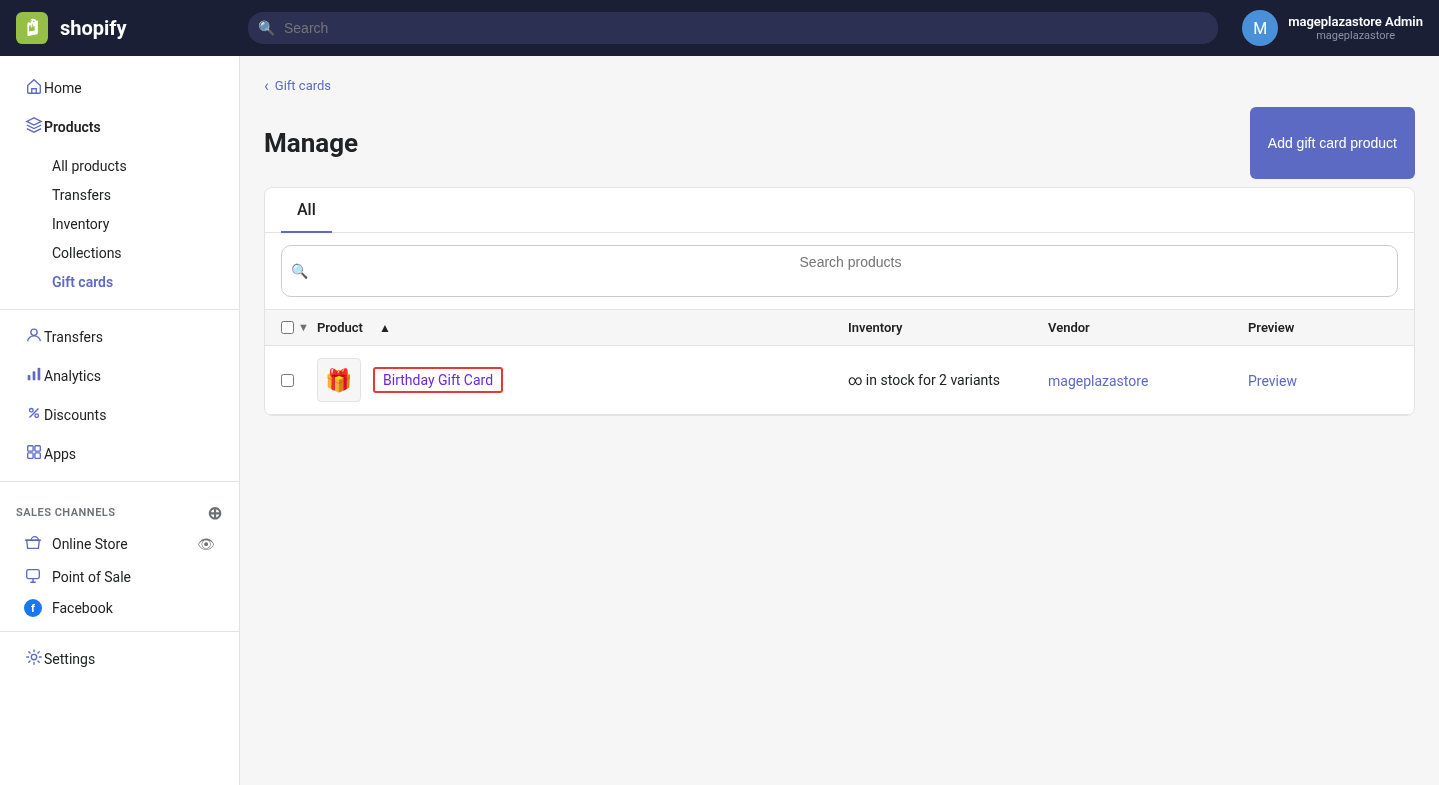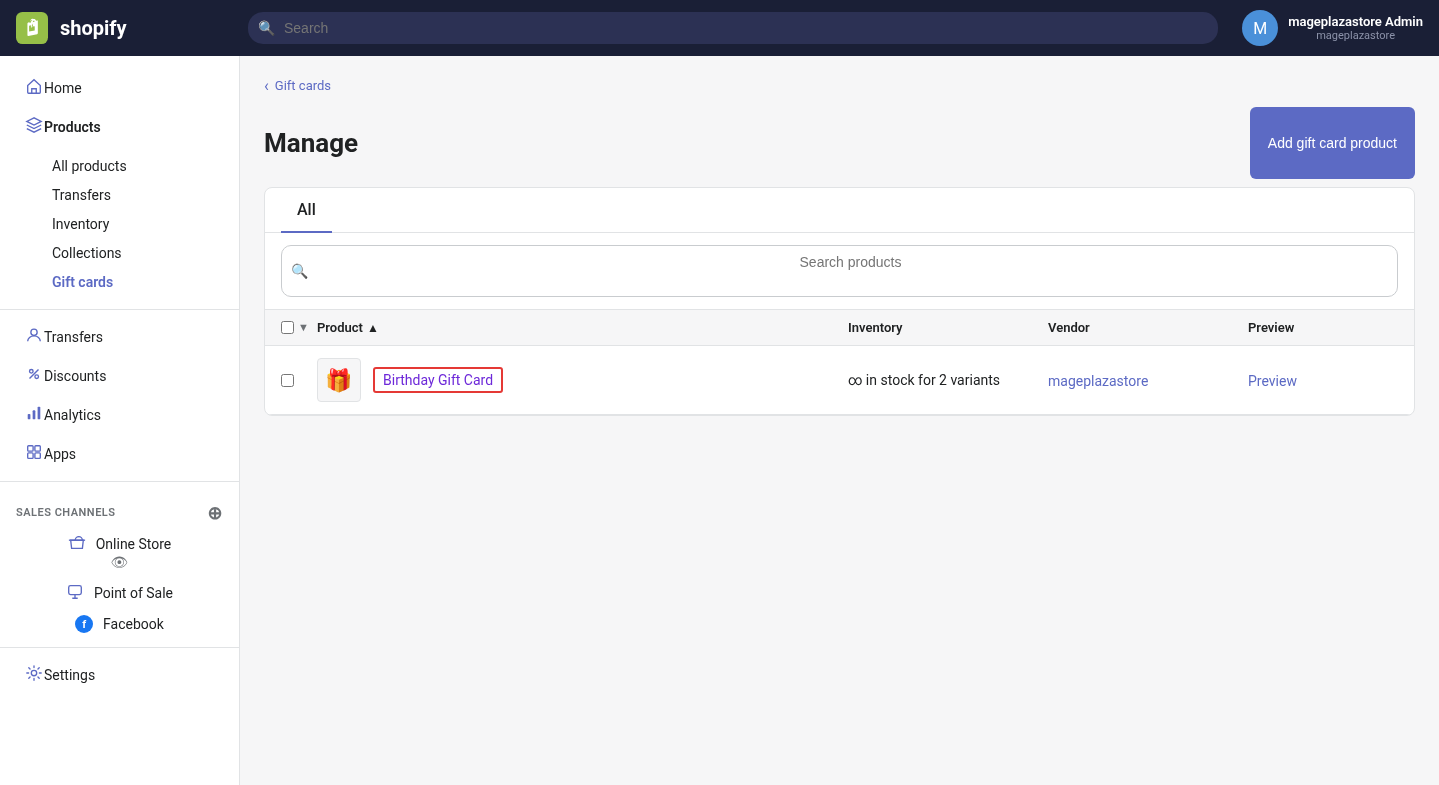--- a/index.html
+++ b/index.html
@@ -134,21 +134,20 @@
     .divider { height: 1px; background: #e1e3e5; margin: 8px 0; }
 
     .sales-channel-item {
       display: flex;
       align-items: center;
       justify-content: space-between;
       padding: 6px 24px;
       cursor: pointer;
       font-size: 14px;
       color: #202223;
-      flex-direction: column;
     }
     .sales-channel-item-left {
       display: flex;
       align-items: center;
       gap: 10px;
     }
     .sales-channel-item .eye-icon {
       color: #6d7175;
       font-size: 14px;
     }
@@ -253,21 +252,21 @@
       padding: 10px 16px;
       border-bottom: 1px solid #e1e3e5;
       background: #f6f6f7;
     }
     .table-col-header {
       font-size: 13px;
       font-weight: 600;
       color: #202223;
       display: flex;
       align-items: center;
-      gap: 4px;
+      gap: 16px;
     }
     .table-row {
       display: grid;
       grid-template-columns: 36px 1fr 200px 200px 150px;
       padding: 12px 16px;
       border-bottom: 1px solid #e1e3e5;
       align-items: center;
     }
 
     .checkbox-cell {
@@ -387,37 +386,37 @@
             <circle cx="10" cy="7" r="3.5" stroke="#5c6ac4" stroke-width="1.5" fill="none"></circle>
             <path d="M3 17c0-3.3 3.1-6 7-6s7 2.7 7 6" stroke="#5c6ac4" stroke-width="1.5" fill="none"></path>
           </svg>
       </span>
       <span>Transfers</span>
     </div>
 
     <div class="sidebar-item">
       <span class="icon">
         <svg width="18" height="18" viewBox="0 0 20 20" fill="none">
+            <rect x="3" y="11" width="3" height="6" rx="1" fill="#5c6ac4"></rect>
+            <rect x="8.5" y="7" width="3" height="10" rx="1" fill="#5c6ac4"></rect>
+            <rect x="14" y="3" width="3" height="14" rx="1" fill="#5c6ac4"></rect>
+          </svg>
+      </span>
+      <span>Analytics</span>
+    </div>
+
+    <div class="sidebar-item">
+      <span class="icon">
+        <svg width="18" height="18" viewBox="0 0 20 20" fill="none">
             <circle cx="7" cy="7" r="2" stroke="#5c6ac4" stroke-width="1.5" fill="none"></circle>
             <circle cx="13" cy="13" r="2" stroke="#5c6ac4" stroke-width="1.5" fill="none"></circle>
             <path d="M5 15L15 5" stroke="#5c6ac4" stroke-width="1.5"></path>
           </svg>
       </span>
       <span>Discounts</span>
-    </div>
-
-    <div class="sidebar-item">
-      <span class="icon">
-        <svg width="18" height="18" viewBox="0 0 20 20" fill="none">
-            <rect x="3" y="11" width="3" height="6" rx="1" fill="#5c6ac4"></rect>
-            <rect x="8.5" y="7" width="3" height="10" rx="1" fill="#5c6ac4"></rect>
-            <rect x="14" y="3" width="3" height="14" rx="1" fill="#5c6ac4"></rect>
-          </svg>
-      </span>
-      <span>Analytics</span>
     </div>
 
     <div class="sidebar-item">
       <span class="icon">
         <svg width="18" height="18" viewBox="0 0 20 20" fill="none">
             <rect x="3" y="3" width="6" height="6" rx="1" stroke="#5c6ac4" stroke-width="1.5" fill="none"></rect>
             <rect x="11" y="3" width="6" height="6" rx="1" stroke="#5c6ac4" stroke-width="1.5" fill="none"></rect>
             <rect x="3" y="11" width="6" height="6" rx="1" stroke="#5c6ac4" stroke-width="1.5" fill="none"></rect>
             <rect x="11" y="11" width="6" height="6" rx="1" stroke="#5c6ac4" stroke-width="1.5" fill="none"></rect>
           </svg>

